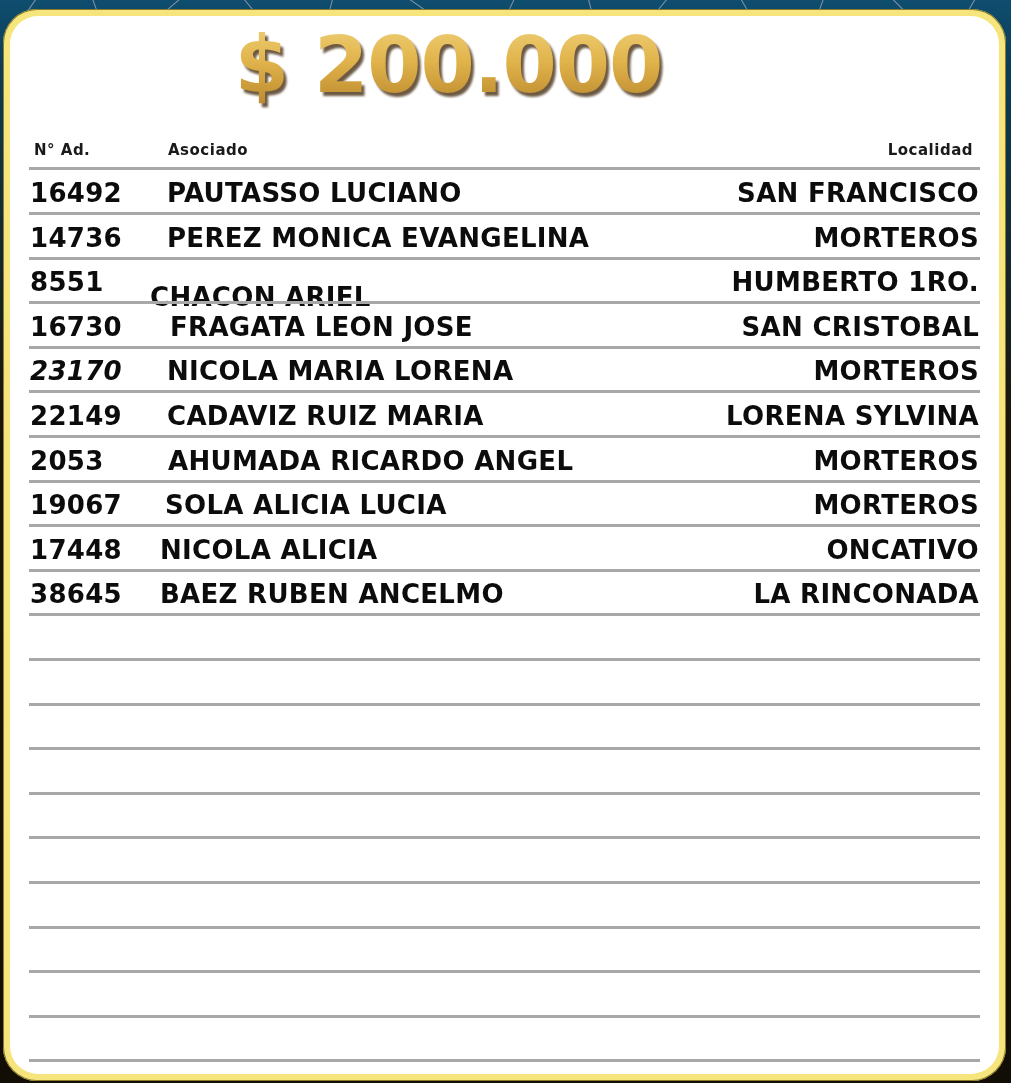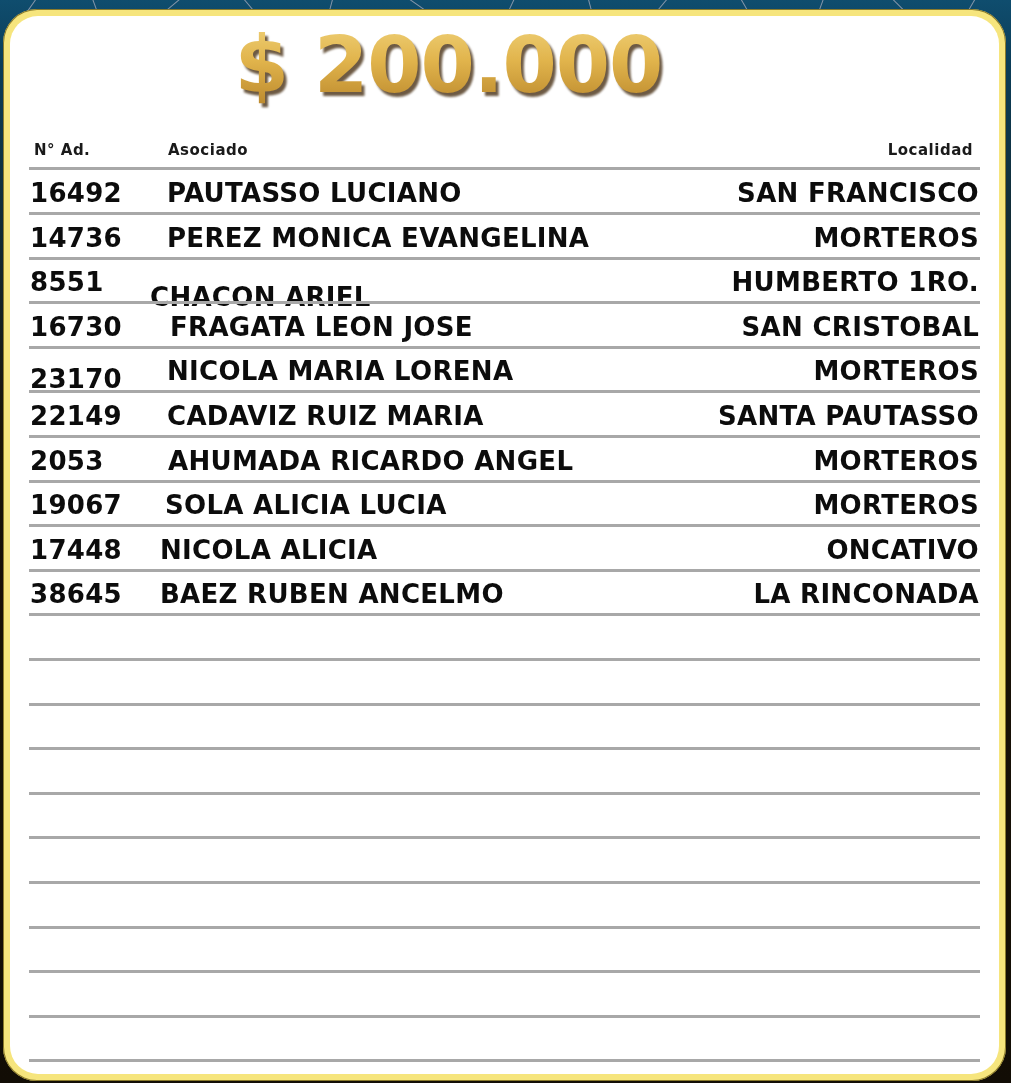--- a/index.html
+++ b/index.html
@@ -99,29 +99,29 @@
       <div class="row-text loc" style="top: 267px;">HUMBERTO 1RO.</div>
     </div>
     <div class="hline" style="top: 301px;"></div>
     <div>
       <div class="row-text num" style="top: 312px;">16730</div>
       <div class="row-text" style="top: 312px; left: 170px; text-align: right;">FRAGATA LEON JOSE</div>
       <div class="row-text loc" style="top: 312px;">SAN CRISTOBAL</div>
     </div>
     <div class="hline" style="top: 346px;"></div>
     <div>
-      <div class="row-text num" style="top: 364px;">23170</div>
+      <div class="row-text num" style="top: 356px; font-style: italic;">23170</div>
       <div class="row-text" style="top: 356px; left: 167px;">NICOLA MARIA LORENA</div>
       <div class="row-text loc" style="top: 356px;">MORTEROS</div>
     </div>
     <div class="hline" style="top: 390px;"></div>
     <div>
       <div class="row-text num" style="top: 401px;">22149</div>
       <div class="row-text" style="top: 401px; left: 167px;">CADAVIZ RUIZ MARIA</div>
-      <div class="row-text loc" style="top: 401px;">SANTA PAUTASSO</div>
+      <div class="row-text loc" style="top: 401px;">LORENA SYLVINA</div>
     </div>
     <div class="hline" style="top: 435px;"></div>
     <div>
       <div class="row-text num" style="top: 446px;">2053</div>
       <div class="row-text" style="top: 446px; left: 168px;">AHUMADA RICARDO ANGEL</div>
       <div class="row-text loc" style="top: 446px;">MORTEROS</div>
     </div>
     <div class="hline" style="top: 480px;"></div>
     <div>
       <div class="row-text num" style="top: 490px;">19067</div>

